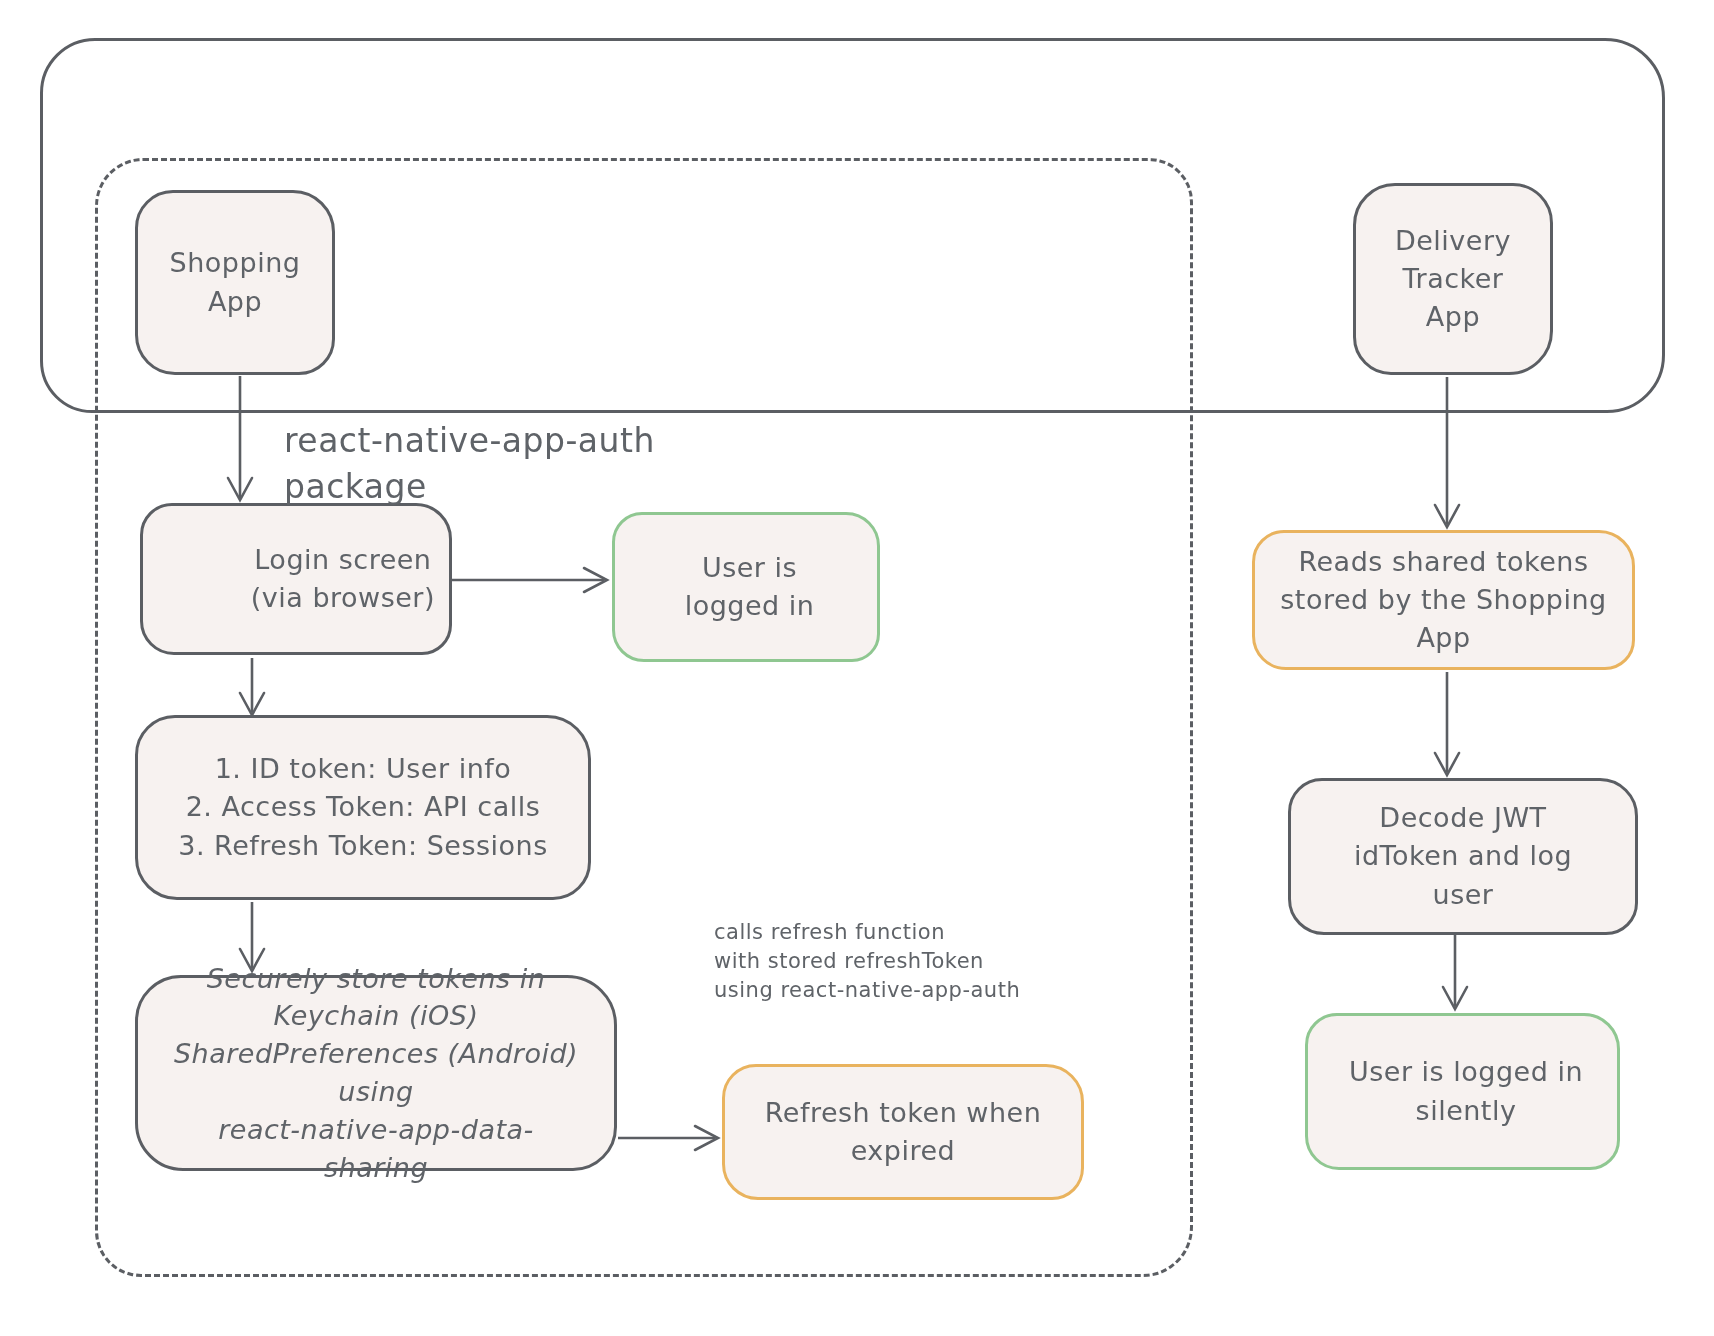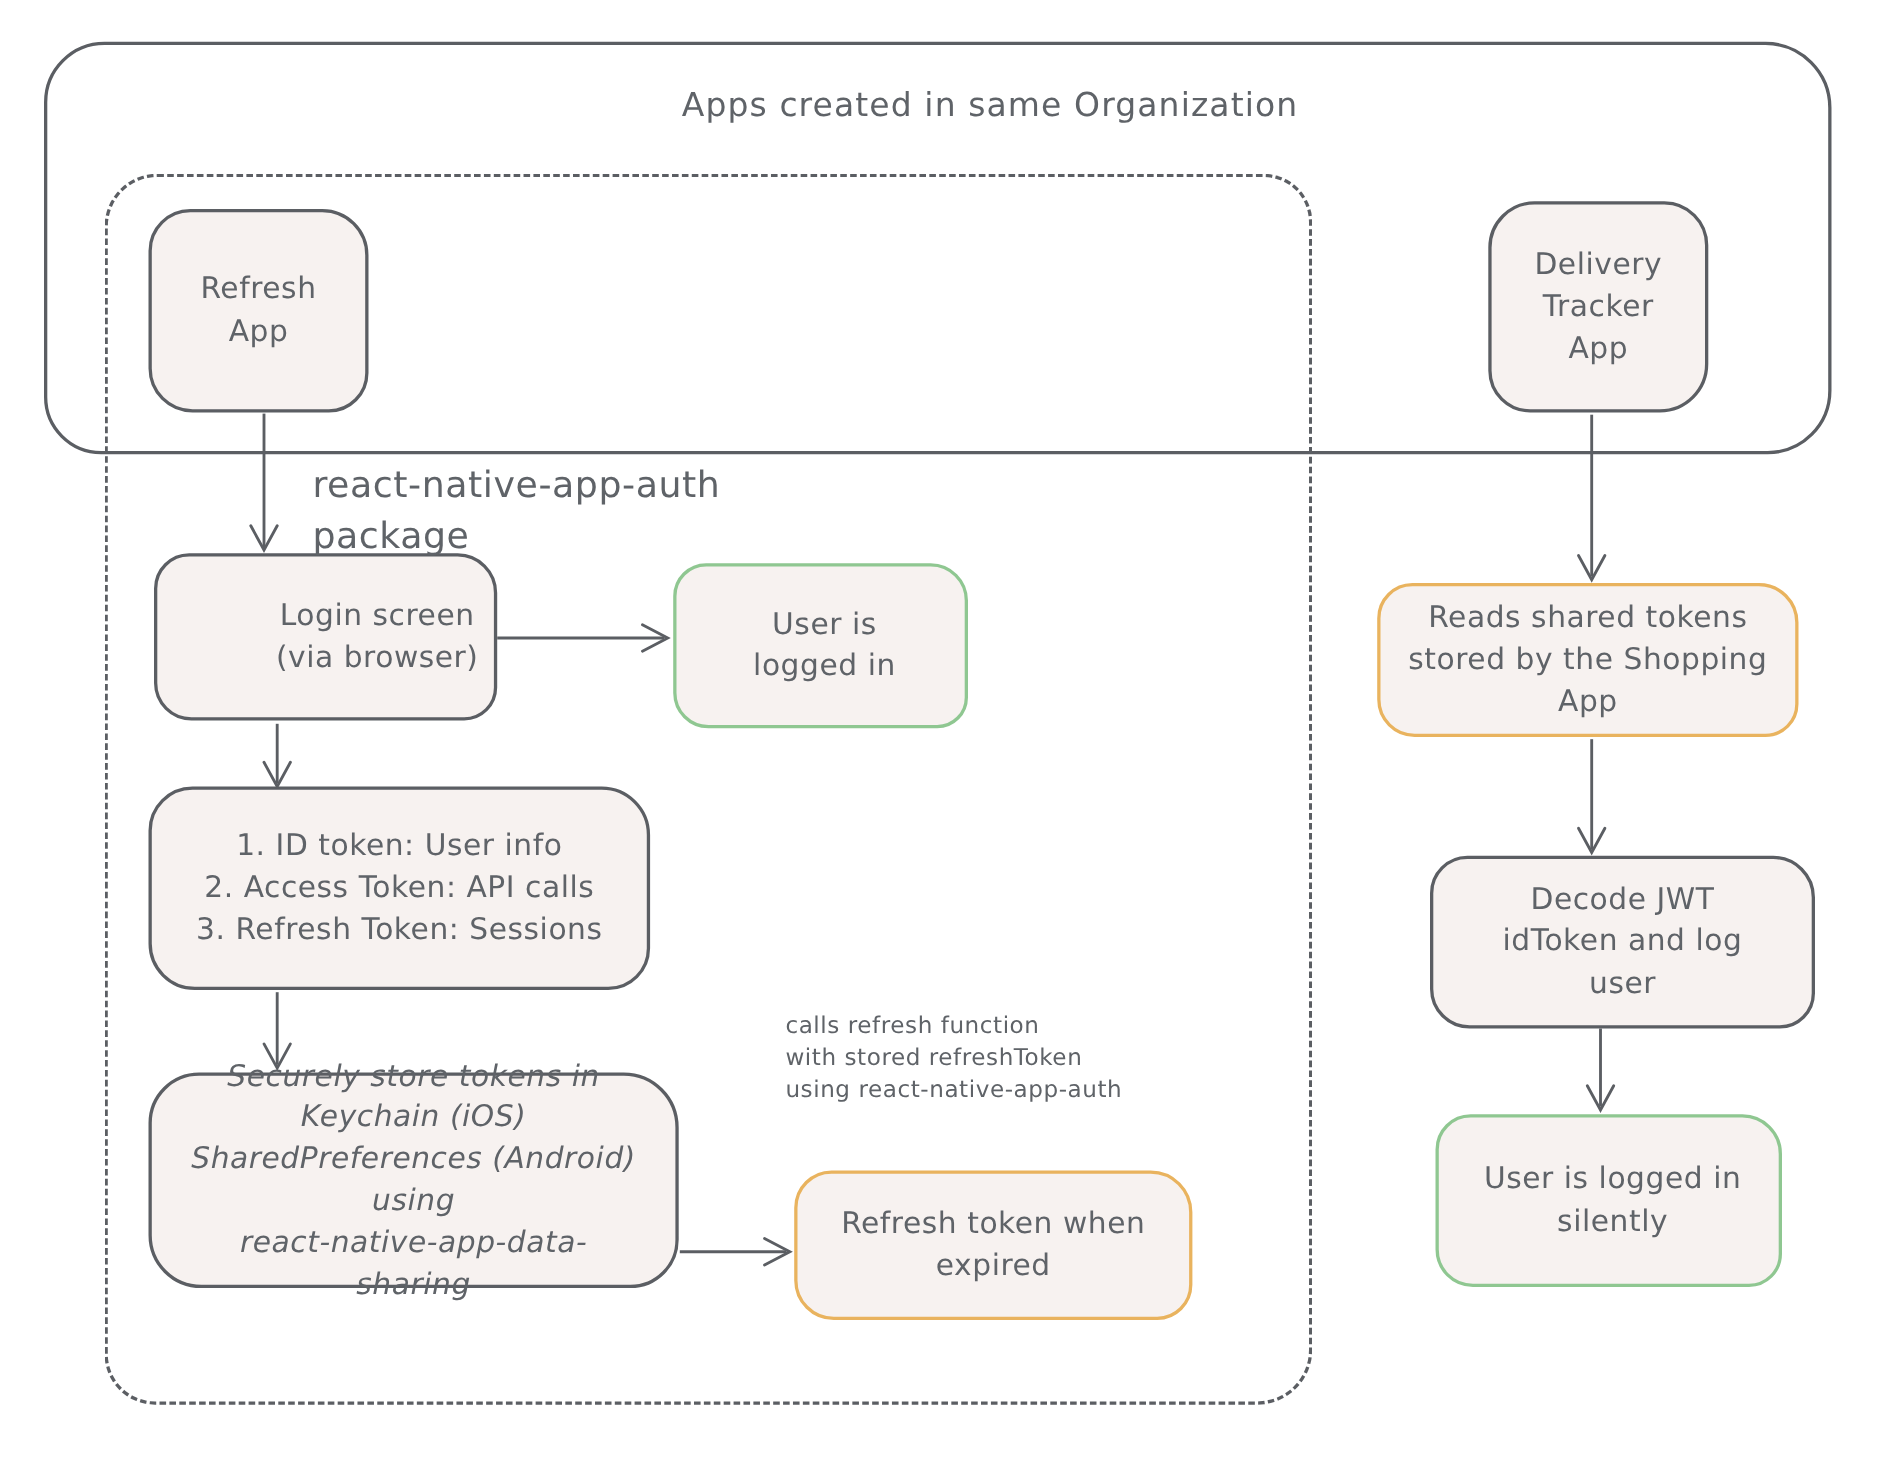--- a/index.html
+++ b/index.html
@@ -68,21 +68,20 @@
 </style>
 </head>
 <body>
 
 <div class="canvas">
 
   <div class="boundary" style="left:40px;top:38px;width:1625px;height:375px;border-radius:55px 60px 58px 52px;"></div>
 
   <div class="boundary dashed" style="left:95px;top:158px;width:1098px;height:1119px;border-radius:48px 44px 50px 46px;"></div>
 
-  <div class="diagram-title">Apps created in same Organization</div>
 
   <svg class="arrows">
 
     <g>
       <line x1="240" y1="376" x2="240" y2="498"></line>
       <path class="head" d="M228,478 L240,500 L252,478"></path>
     </g>
 
     <g>
       <line x1="452" y1="580" x2="604" y2="580"></line>
@@ -114,21 +113,21 @@
       <path class="head" d="M1435,753 L1447,775 L1459,753"></path>
     </g>
 
     <g>
       <line x1="1455" y1="935" x2="1455" y2="1006"></line>
       <path class="head" d="M1443,987 L1455,1009 L1467,987"></path>
     </g>
   </svg>
 
   <div class="node" style="left:135px;top:190px;width:200px;height:185px;border-radius:38px 42px 36px 40px;">
-    <span>Refresh
+    <span>Shopping
 App</span>
   </div>
 
   <div class="node" style="left:1353px;top:183px;width:200px;height:192px;border-radius:42px 40px 44px 38px;">
     <span>Delivery
 Tracker
 App</span>
   </div>
 
   <div class="node" style="left:140px;top:503px;width:312px;height:152px;border-radius:32px 36px 30px 34px;justify-content:flex-end;">
@@ -160,21 +159,21 @@
     <span>Refresh token when
 expired</span>
   </div>
 
   <div class="node orange" style="left:1252px;top:530px;width:383px;height:140px;border-radius:32px 36px 30px 34px;">
     <span>Reads shared tokens
 stored by the Shopping
 App</span>
   </div>
 
-  <div class="node" style="left:1288px;top:778px;width:350px;height:157px;border-radius:34px 38px 32px 36px;margin-left:12px;">
+  <div class="node" style="left:1288px;top:778px;width:350px;height:157px;border-radius:34px 38px 32px 36px;">
     <span>Decode JWT
 idToken and log
 user</span>
   </div>
 
   <div class="node green" style="left:1305px;top:1013px;width:315px;height:157px;border-radius:32px 36px 30px 34px;">
     <span>User is logged in
 silently</span>
   </div>
 

